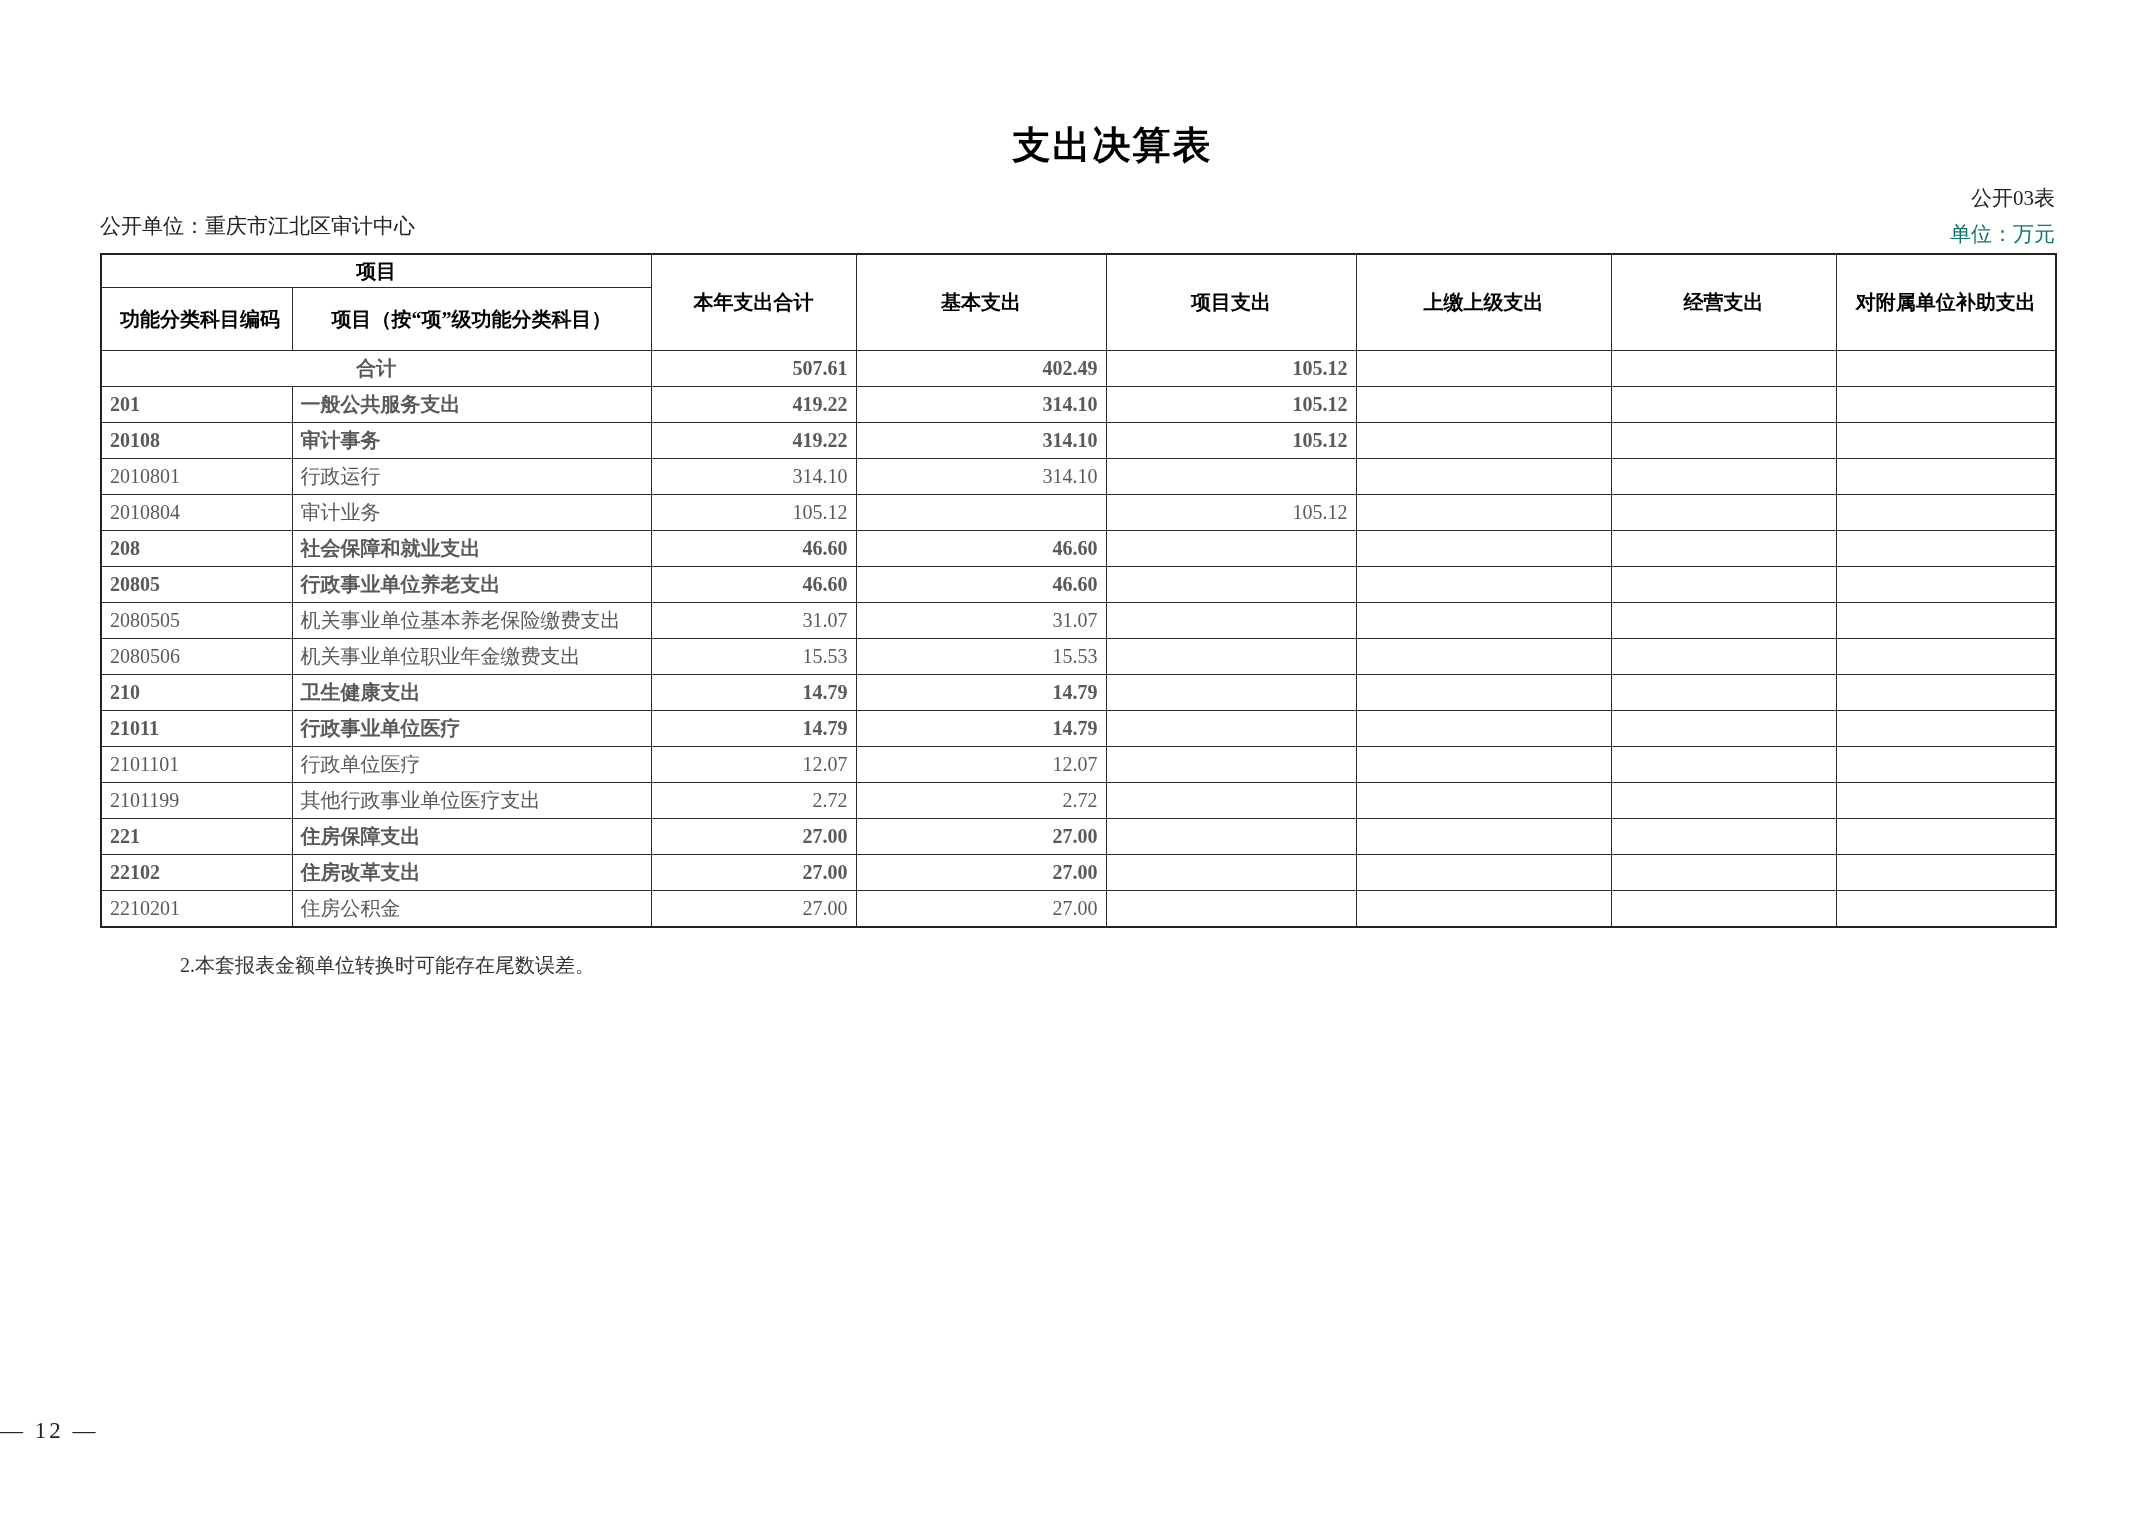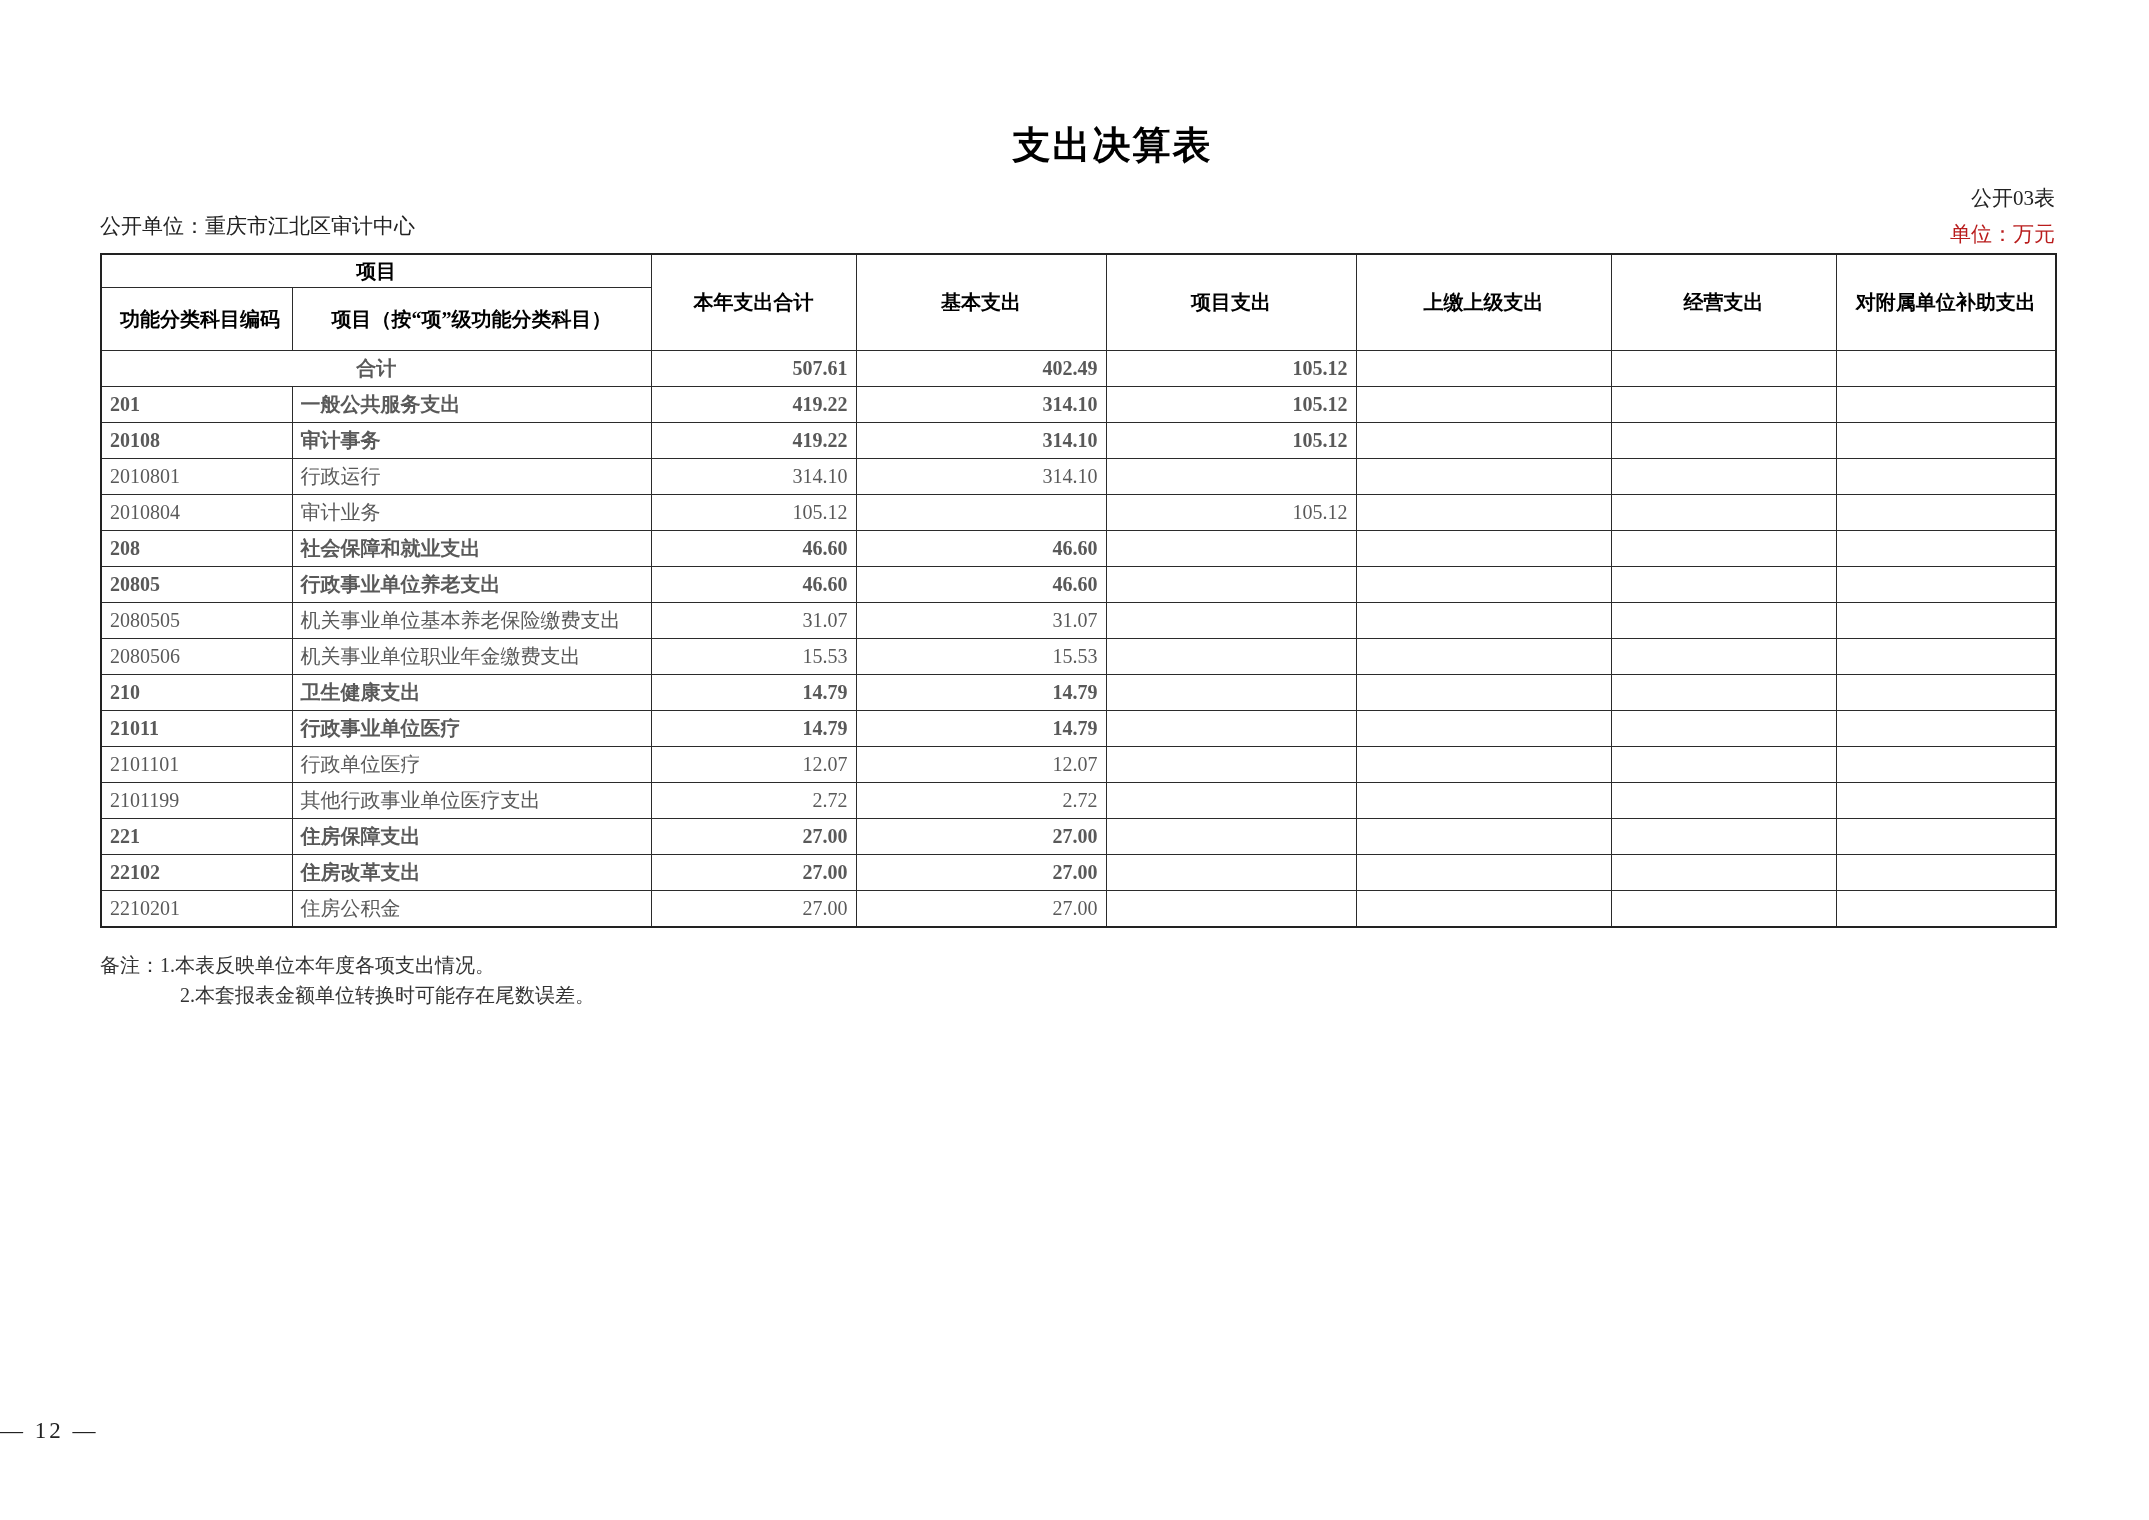--- a/index.html
+++ b/index.html
@@ -12,21 +12,21 @@
     position:absolute; top:120px; left:0; width:100%; text-align:center;
     font-size:38px; font-weight:bold; letter-spacing:2px; color:#000;margin-left:38px;
   }
   .table-code {
     position:absolute; top:184px; right:94px; font-size:21px; color:#222;
   }
   .meta-org {
     position:absolute; top:212px; left:100px; font-size:21px; color:#222;
   }
   .meta-unit {
-    position:absolute; top:220px; right:94px; font-size:21px; color:#b91c1c;
+    position:absolute; top:220px; right:94px; font-size:21px; color:#0f766e;
   }
   table.fin {
     position:absolute; top:253px; left:100px; width:1955px;
     border-collapse:collapse; table-layout:fixed;
     border:2px solid #222;
   }
   table.fin th, table.fin td {
     border:1px solid #2b2b2b; overflow:hidden; white-space:nowrap;
     font-family:"Liberation Serif","DejaVu Serif",serif;
   }
@@ -244,17 +244,16 @@
         <td class="c-num">27.00</td>
         <td class="c-num"></td>
         <td class="c-num"></td>
         <td class="c-num"></td>
         <td class="c-num"></td>
       </tr>
     </tbody>
 </table>
 
 <div class="notes">
-  <div><span>备注：</span><span>1.本表反映单位本年度各项支出情况。</span></div>
   <div class="note-line2"><span>2.本套报表金额单位转换时可能存在尾数误差。</span></div>
 </div>
 
 <div class="page-number">— 12 —</div>
 
 </body></html>

